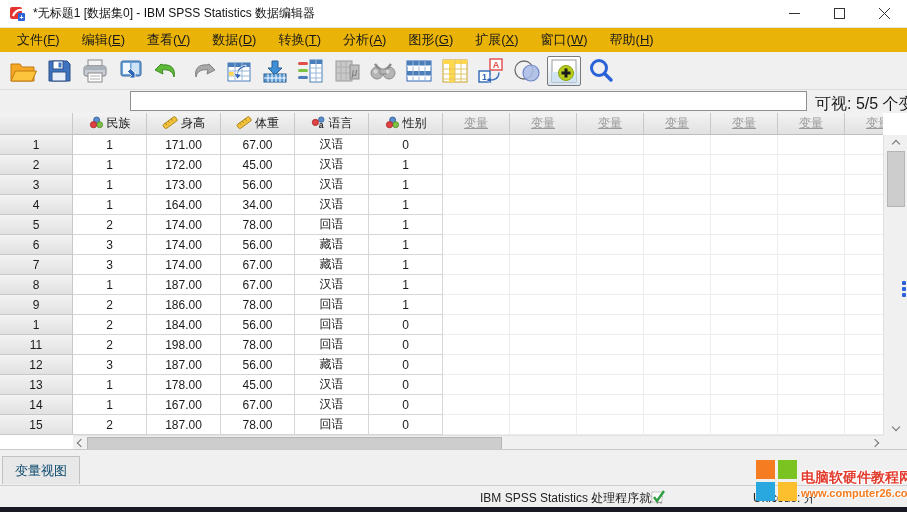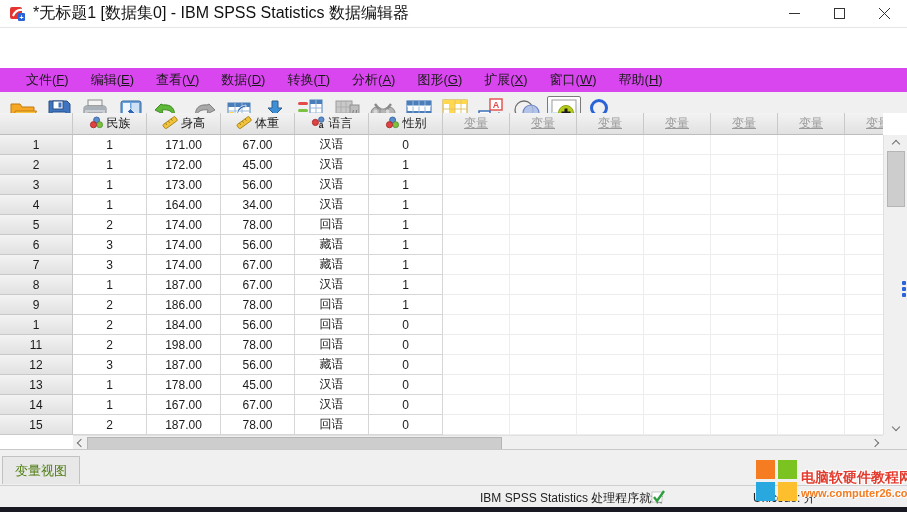--- a/index.html
+++ b/index.html
@@ -2,27 +2,27 @@
 <html><head>
 <meta charset="utf-8">
 <style>
   * { margin:0; padding:0; box-sizing:border-box; }
   html,body { width:907px; height:512px; overflow:hidden; font-family:"Liberation Sans","DejaVu Sans",sans-serif; background:#f0f0f0; }
   .window { position:relative; width:907px; height:512px; background:#fff; }
 
   
   .titlebar { height:28px; background:#ffffff; display:flex; align-items:center; border-bottom:1px solid #e6e6e6; }
   .app-icon { width:17px; height:16px; margin:0 7px 0 9px; position:relative; }
-  .title-text { font-size:16px; color:#111; white-space:nowrap; }
+  .title-text { font-size:12px; color:#111; white-space:nowrap; }
   .win-controls { margin-left:auto; display:flex; height:28px; }
   .win-btn { width:45px; height:28px; display:flex; align-items:center; justify-content:center; color:#333; font-size:13px; }
   .win-btn svg { display:block; }
 
   
-  .menubar { height:24px; background:#d946ef; display:flex; align-items:center; padding-left:15px;margin-top:40px; }
+  .menubar { height:24px; background:#eab308; display:flex; align-items:center; padding-left:6px; }
   .menu-item { font-size:13px; color:#1a1a1a; padding:3px 11px; white-space:nowrap; cursor:default; }
   .menu-item u { text-decoration:underline; }
 
   
   .toolbar { height:38px; background:#f0f0f0; display:flex; align-items:center; padding-left:5px; border-bottom:1px solid #dcdcdc; }
   .tb-btn { width:36px; height:32px; display:flex; align-items:center; justify-content:center; }
   .tb-btn.pressed { border:1px solid #7a7a7a; background:linear-gradient(#ffffff,#d8e6f2); border-radius:2px; width:34px; height:30px; margin:0 2px; }
   .tb-btn svg { display:block; }
 
   
@@ -61,21 +61,21 @@
   .split-dots-h i, .split-dots-v i { width:4px; height:4px; background:#2a62d8; border-radius:1px; display:block; }
   .split-dots-v { position:absolute; right:1px; top:168px; display:flex; flex-direction:column; gap:2px; }
 
   
   .splitband { position:absolute; top:449px; left:0; width:907px; height:6px; background:#f0f0f0; border-top:1px solid #c9c9c9; }
 
   
   .tabsbar { position:absolute; top:455px; left:0; width:907px; height:30px; background:#f0f0f0; display:flex; align-items:flex-start; padding-left:2px; }
   .tab { height:28px; padding:0 12px; font-size:13px; display:flex; align-items:center; margin-top:1px; white-space:nowrap; }
   .tab.active { background:linear-gradient(#dedede,#c4c4c4); color:#111; border-bottom:3px solid #2a62d8; font-weight:bold; }
-  .tab.inactive { background:#e8e8e8; border:1px solid #c2c2c2; border-bottom:none; color:#4d7c0f; }
+  .tab.inactive { background:#e8e8e8; border:1px solid #c2c2c2; border-bottom:none; color:#0c4a6e; }
 
   
   .statusbar { position:absolute; top:485px; left:0; width:907px; height:22px; background:#f0f0f0; border-top:1px solid #cfcfcf; font-size:12px; color:#222; }
   .status-ready { position:absolute; left:480px; top:4px; white-space:nowrap; }
   .status-check { position:absolute; left:651px; top:3px; }
   .status-unicode { position:absolute; left:753px; top:4px; white-space:nowrap; }
 
   .bottomstrip { position:absolute; top:507px; left:0; width:907px; height:5px; background:#191923; }
 
   

